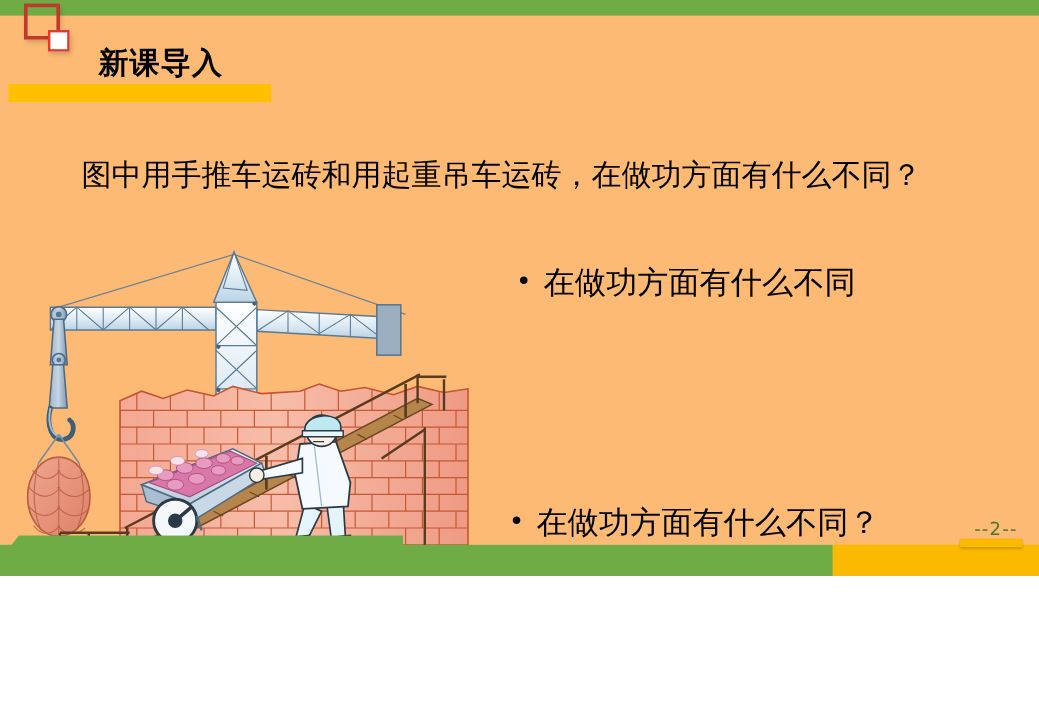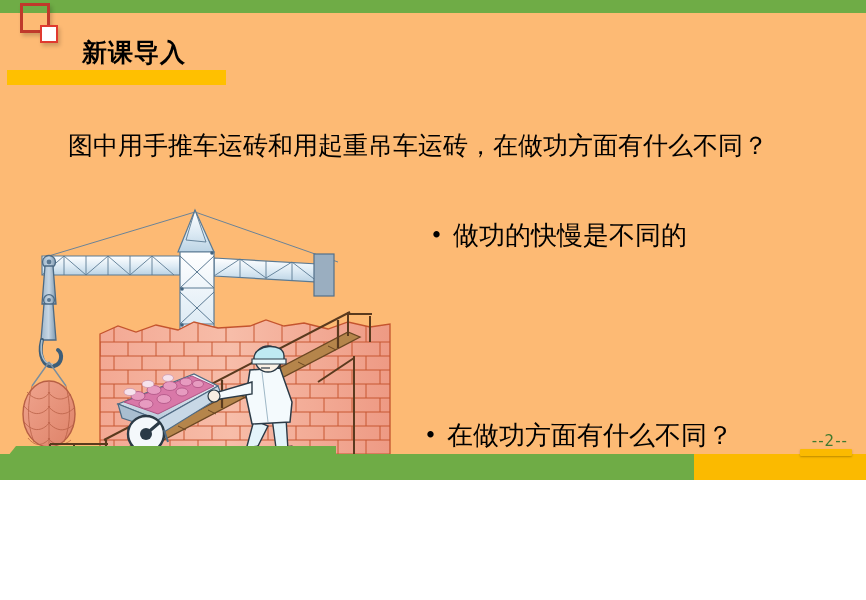--- a/index.html
+++ b/index.html
@@ -78,21 +78,21 @@
   <div class="deco-sq a"></div>
   <div class="deco-sq b"></div>
 
   <div class="section-title">新课导入</div>
   <div class="title-bar"></div>
 
   <div class="question">图中用手推车运砖和用起重吊车运砖，在做功方面有什么不同？</div>
 
   <div class="bullet bullet-1">
     <span class="dot">•</span>
-    <span>做功的快慢是不同的</span>
+    <span>在做功方面有什么不同</span>
   </div>
   <div class="bullet bullet-2">
     <span class="dot">•</span>
     <span>在做功方面有什么不同？</span>
   </div>
 
   <div class="illus">
     <svg viewBox="0 0 390 300" xmlns="http://www.w3.org/2000/svg">
       <defs>
         <linearGradient id="steel" x1="0" y1="0" x2="0" y2="1">

